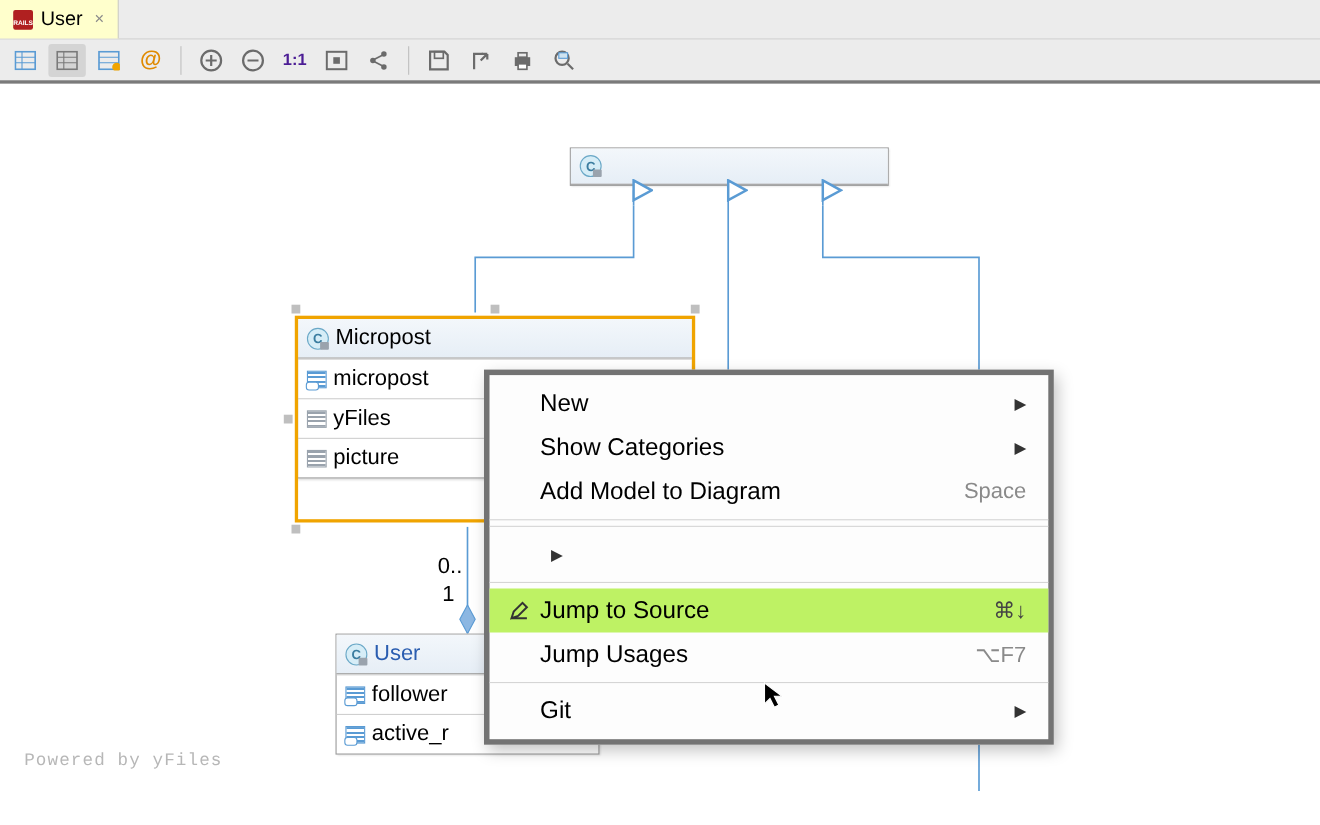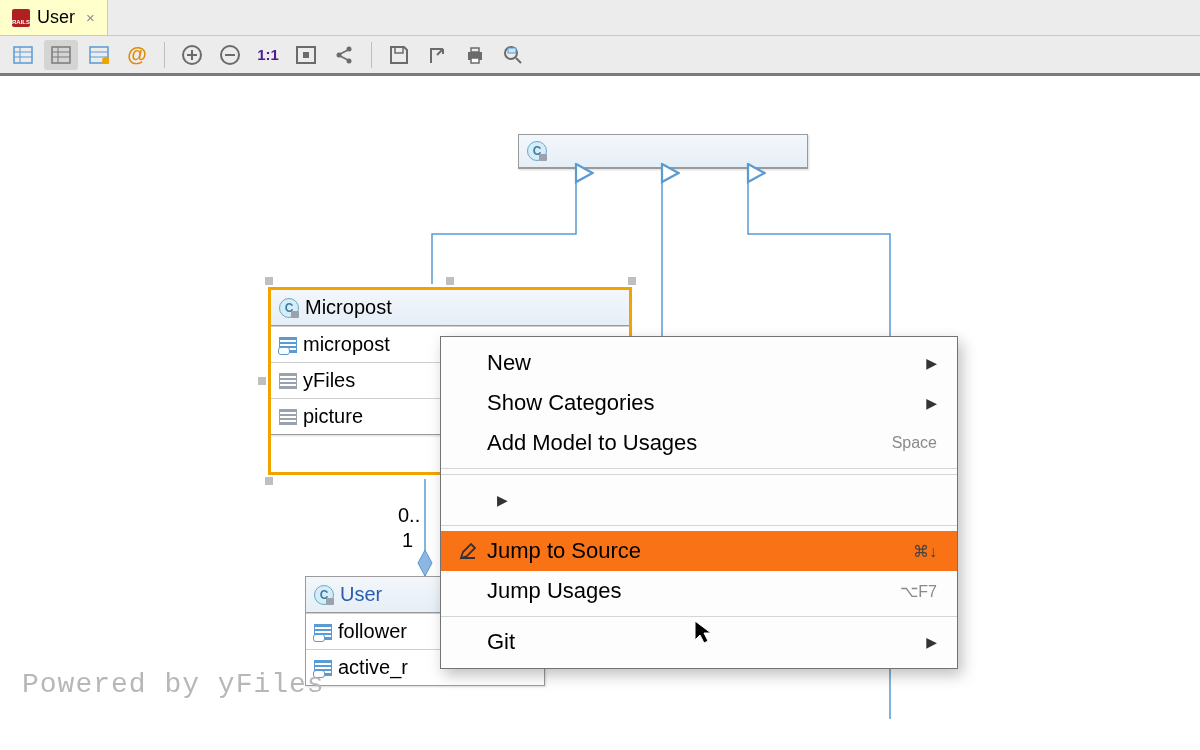--- a/index.html
+++ b/index.html
@@ -60,21 +60,21 @@
   .tbtn.active { background:#d4d4d4; }
   .tsep { width:1px; height:26px; background:#bfbfbf; margin:0 6px; }
   .tbtn svg { display:block; }
   
   .canvas {
     position:absolute; left:0; right:0; top:79px; bottom:0;
     background:#fff;
   }
   .watermark {
     position:absolute; left:22px; bottom:50px;
-    color:#b7b7b7; font-size:28px; letter-spacing:1px;
+    color:#b7b7b7; font-size:16px; letter-spacing:1px;
     font-family: "Courier New", monospace;
   }
   
   .entity {
     position:absolute;
     background:#fff;
     border:1px solid #9a9a9a;
     box-shadow: 1px 1px 2px rgba(0,0,0,.15);
     font-size:20px;
   }
@@ -118,35 +118,35 @@
   }
   .seldot{position:absolute;width:8px;height:8px;background:#bfbfbf;}
   
   svg.conn{position:absolute;overflow:visible;pointer-events:none;}
   
   .menu {
     position:absolute;
     left:440px; top:336px;
     width:518px;
     background:#fdfdfd;
-    border:1px solid #737373;
+    border:5px solid #737373;
     box-shadow:4px 6px 14px rgba(0,0,0,.25);
     padding:6px 0;
     font-size:22px;
   }
   .mitem{
     display:flex; align-items:center;
     padding:6px 20px 6px 18px;
     height:40px;
   }
   .mitem .mico{width:28px;display:flex;align-items:center;color:#555;}
   .mitem .mlabel{flex:1;}
-  .mitem .mshort{color:#8a8a8a;font-size:16px;}
+  .mitem .mshort{color:#8a8a8a;font-size:20px;}
   .mitem .marrow{color:#333;font-size:14px;margin-left:10px;}
-  .mitem.hover{background:#f97316;}
+  .mitem.hover{background:#bef264;}
   .mitem.hover .mshort{color:#444;}
   .msep{height:1px;background:#d5d5d5;margin:5px 0;}
   .cursor{position:absolute;pointer-events:none;}
 </style>
 </head>
 <body>
 
 <div class="tabbar">
   <div class="tab">
     <span class="rails-icon">RAILS</span>
@@ -324,21 +324,21 @@
       <span class="mlabel">New</span>
       <span class="marrow">▶</span>
   </div>
   <div class="mitem">
     <span class="mico"></span>
       <span class="mlabel">Show Categories</span>
       <span class="marrow">▶</span>
   </div>
   <div class="mitem">
     <span class="mico"></span>
-      <span class="mlabel">Add Model to Usages</span>
+      <span class="mlabel">Add Model to Diagram</span>
       <span class="mshort">Space</span>
   </div>
   <div class="msep"></div>
   <div class="msep"></div>
   <div class="mitem">
     <span class="mico"></span>
       <span class="marrow">▶</span>
   </div>
   <div class="msep"></div>
   <div class="mitem hover">

